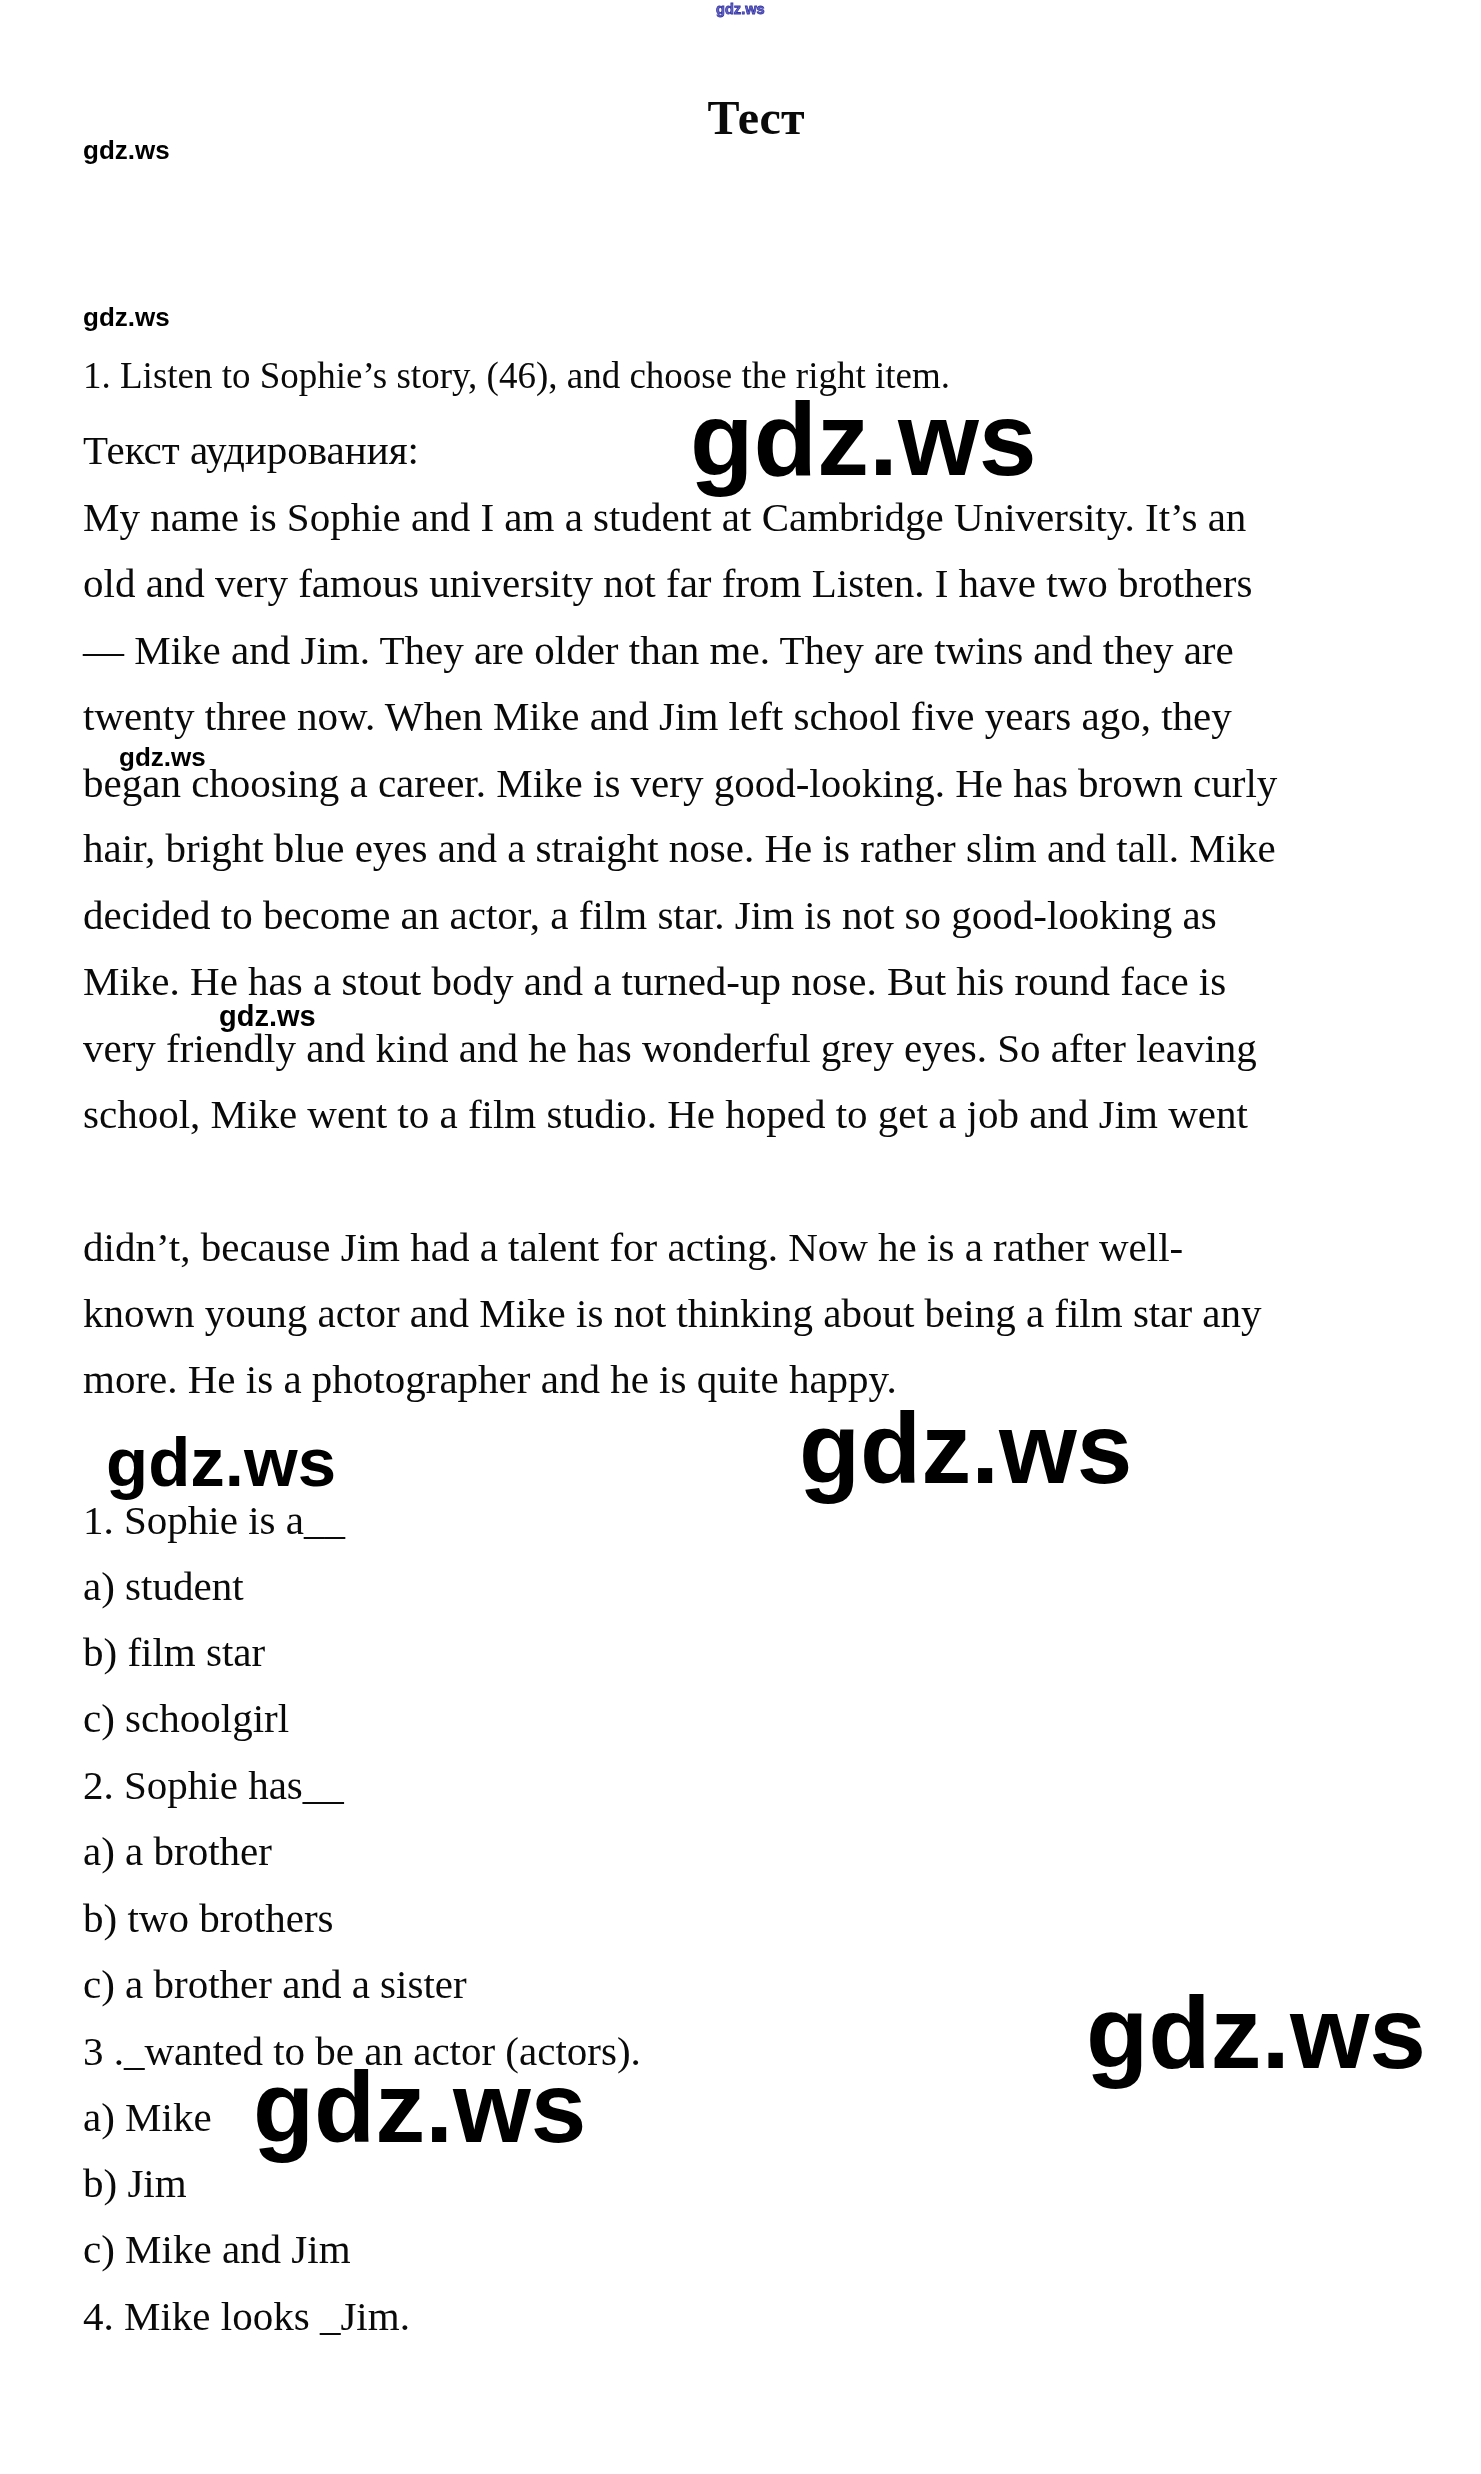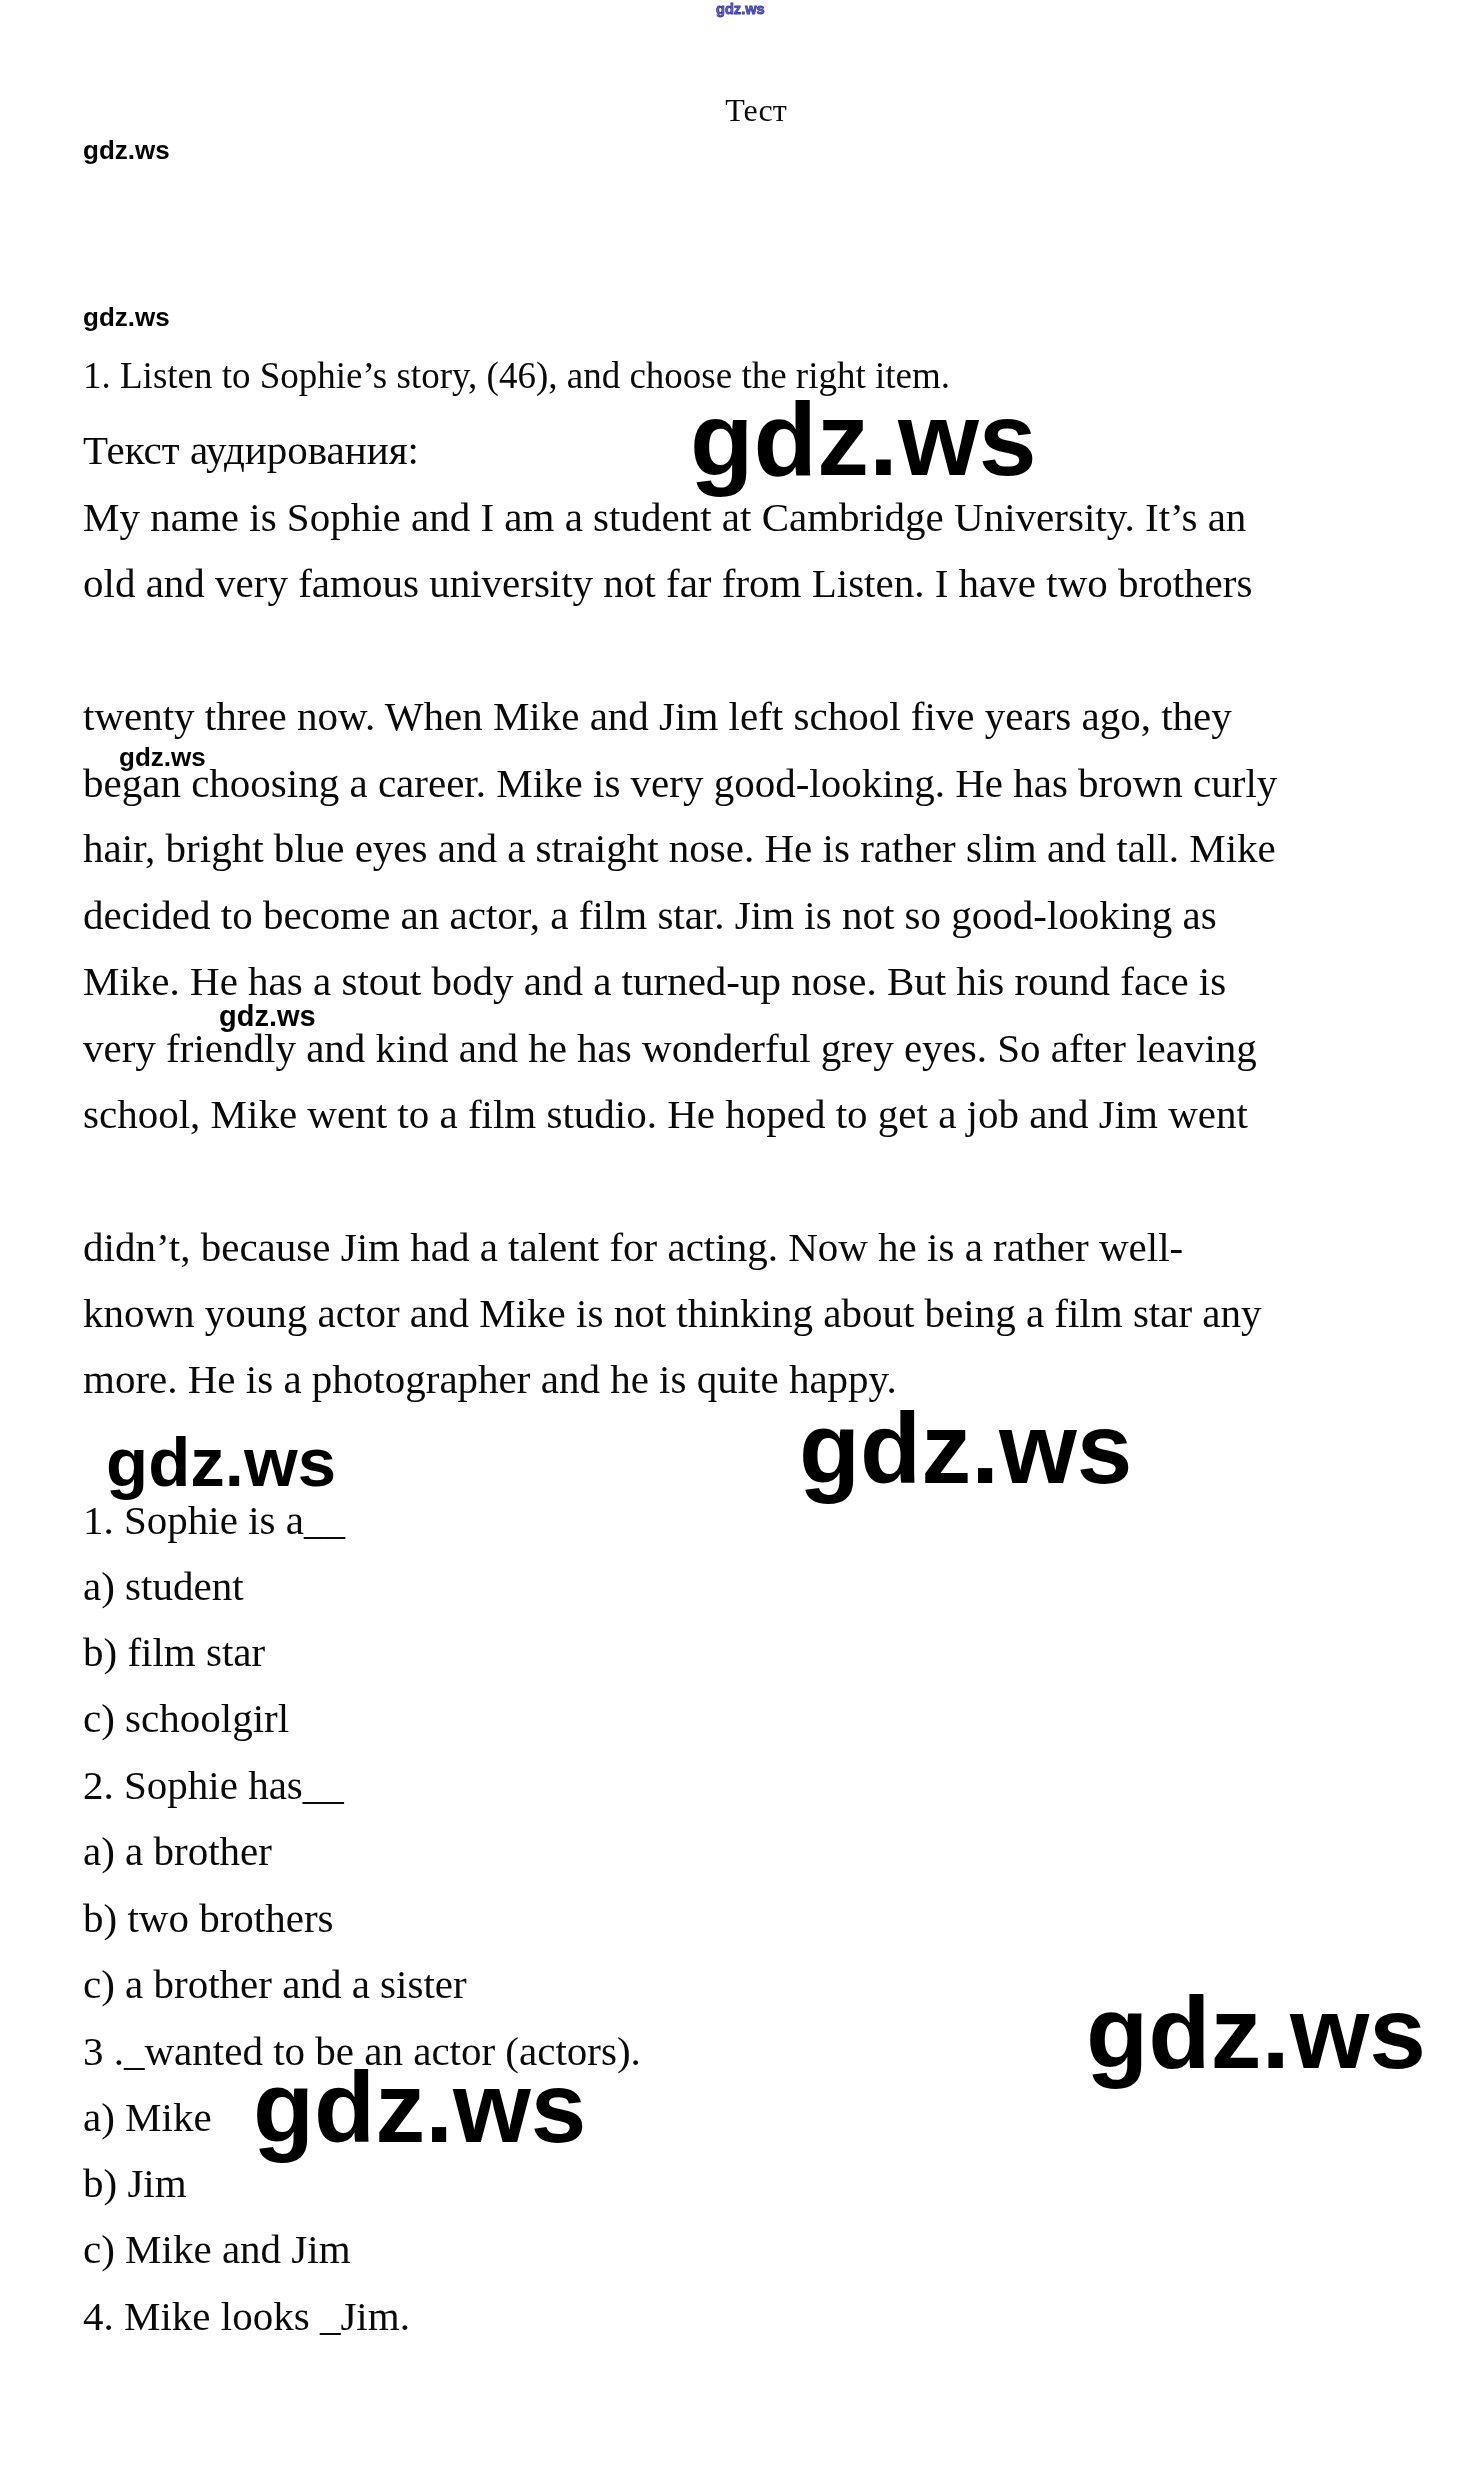--- a/index.html
+++ b/index.html
@@ -10,21 +10,21 @@
     background: #ffffff;
     overflow: hidden;
     font-family: "Liberation Serif", serif;
     color: #0a0a0a;
   }
   .abs { position: absolute; white-space: nowrap; line-height: 1; }
 
   .title {
     left: 756px; top: 94px;
     transform: translateX(-50%);
-    font-size: 32px; font-weight: normal;
+    font-size: 48px; font-weight: bold;
   }
   .heading {
     left: 83px; top: 357px;
     font-size: 37px; font-weight: normal;
   }
   .audio-label {
     left: 83px; top: 430px;
     font-size: 41px;
   }
   .bl, .ql {
@@ -75,20 +75,21 @@
   <span class="wm wm9">gdz.ws</span>
   <span class="wm wm10">gdz.ws</span>
 
   <div class="abs title">Тест</div>
 
   <div class="abs heading">1. Listen to Sophie’s story, (46), and choose the right item.</div>
   <div class="abs audio-label">Текст аудирования:</div>
 
   <div class="abs bl" style="top:497px">My name is Sophie and I am a student at Cambridge University. It’s an</div>
   <div class="abs bl" style="top:563px">old and very famous university not far from Listen. I have two brothers</div>
+  <div class="abs bl" style="top:630px">— Mike and Jim. They are older than me. They are twins and they are</div>
   <div class="abs bl" style="top:696px">twenty three now. When Mike and Jim left school five years ago, they</div>
   <div class="abs bl" style="top:763px">began choosing a career. Mike is very good-looking. He has brown curly</div>
   <div class="abs bl" style="top:828px">hair, bright blue eyes and a straight nose. He is rather slim and tall. Mike</div>
   <div class="abs bl" style="top:895px">decided to become an actor, a film star. Jim is not so good-looking as</div>
   <div class="abs bl" style="top:961px">Mike. He has a stout body and a turned-up nose. But his round face is</div>
   <div class="abs bl" style="top:1028px">very friendly and kind and he has wonderful grey eyes. So after leaving</div>
   <div class="abs bl" style="top:1094px">school, Mike went to a film studio. He hoped to get a job and Jim went</div>
   <div class="abs bl" style="top:1227px">didn’t, because Jim had a talent for acting. Now he is a rather well-</div>
   <div class="abs bl" style="top:1293px">known young actor and Mike is not thinking about being a film star any</div>
   <div class="abs bl" style="top:1359px">more. He is a photographer and he is quite happy.</div>

